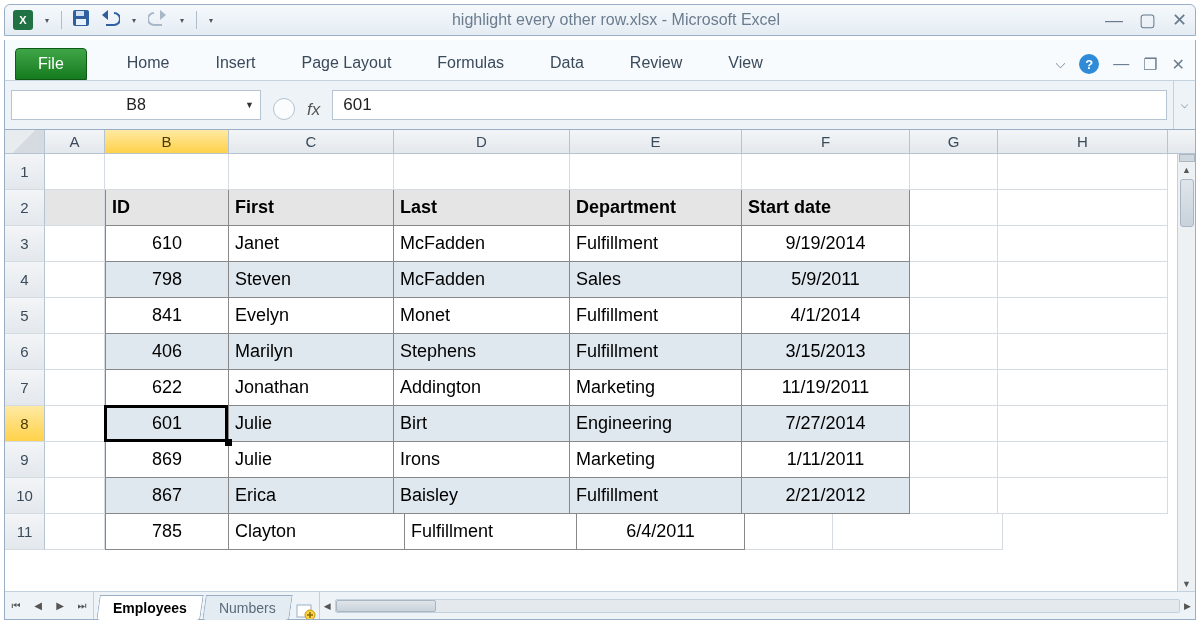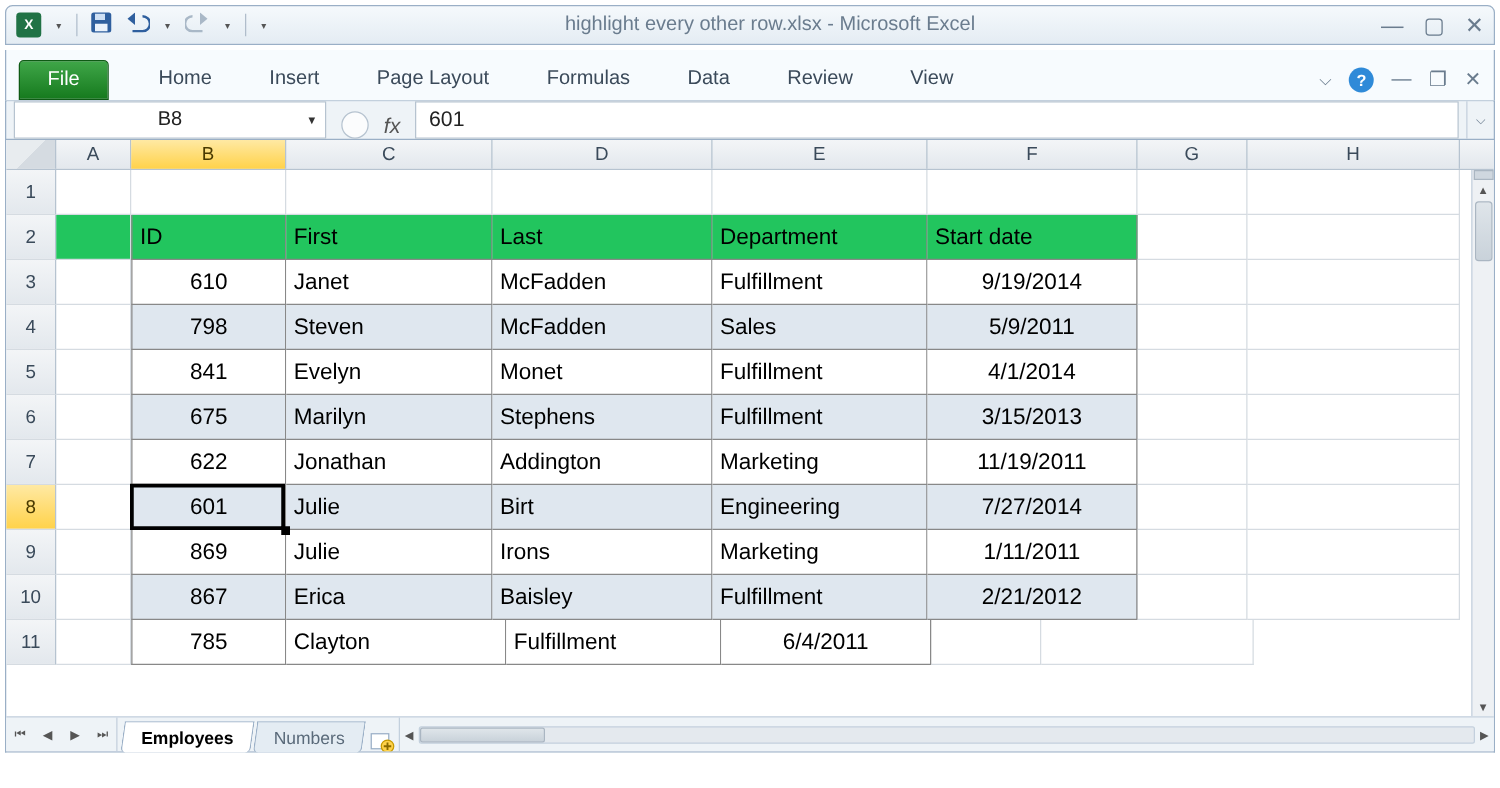--- a/index.html
+++ b/index.html
@@ -17,21 +17,21 @@
 
   
   .ribbon { margin:0 4px; border-left:1px solid #9aafc6; border-right:1px solid #9aafc6; height:40px; background:#f7fbfe; display:flex; align-items:flex-end; padding:0 10px; position:relative;}
   .file-tab { background:linear-gradient(#3fa648,#167a1e); color:#fff; font-size:16px; padding:6px 22px; border-radius:4px 4px 0 0; margin-right:40px; border:1px solid #0e5a14;}
   .tabs { display:flex; gap:46px; font-size:16px; color:#3b4a5a; padding-bottom:8px;}
   .tabs span { cursor:default;}
   .ribbon-right { margin-left:auto; display:flex; align-items:center; gap:14px; padding-bottom:6px; color:#6a7c8e;}
   .help-icon { width:20px; height:20px; border-radius:50%; background:#2f8ad8; color:#fff; display:flex; align-items:center; justify-content:center; font-size:13px; font-weight:bold;}
 
   
-  .fbar { margin:0 4px; border:1px solid #9aafc6; border-top:1px solid #c3d0dd; background:#eef3f7; height:32px; display:flex; align-items:center;}
+  .fbar { margin:0 4px; border:1px solid #9aafc6; border-top:1px solid #c3d0dd; background:#eef3f7; height:50px; display:flex; align-items:center;}
   .namebox { width:250px; height:30px; margin-left:6px; background:#fff; border:1px solid #b6c3d0; display:flex; align-items:center; justify-content:center; font-size:16px; color:#222; position:relative;}
   .namebox .dd-tri { position:absolute; right:6px; font-size:9px; color:#333;}
   .fxwrap { display:flex; align-items:flex-end; margin-left:12px; gap:12px; flex:1;}
   .fx-circle { width:22px; height:22px; border:1px solid #b6c3d0; border-radius:11px; background:#fbfcfd;}
   .fx-label { font-style:italic; font-size:17px; color:#555;}
   .fx-input { flex:1; height:30px; background:#fff; border:1px solid #b6c3d0; margin-right:6px; padding-left:10px; font-size:17px; color:#222; display:flex; align-items:center;}
   .fbar-expand { width:22px; display:flex; align-items:center; justify-content:center; color:#6a7c8e; font-size:10px; border-left:1px solid #c3d0dd; height:100%;}
 
   
   .gridwrap { margin:0 4px; border:1px solid #9aafc6; border-top:none; background:#fff; height:490px; display:flex; flex-direction:column;}
@@ -39,21 +39,21 @@
   .col-headers { display:flex; height:24px; background:linear-gradient(#f3f5f7,#e3e8ed); border-bottom:1px solid #b6c3d0;}
   .corner { width:40px; border-right:1px solid #b6c3d0; background:linear-gradient(135deg,#e8ecef 50%,#d5dbe1 50%);}
   .ch { border-right:1px solid #b6c3d0; text-align:center; font-size:15px; color:#3a4a5a; line-height:24px;}
   .chB { background:linear-gradient(#ffe9a3,#ffd24a); color:#4a3a00;}
   .rows { position:absolute; top:24px; left:0; right:18px; bottom:0;}
   .row { display:flex; height:36px; }
   .rh { width:40px; border-right:1px solid #b6c3d0; border-bottom:1px solid #d5dbe1; background:linear-gradient(#f3f5f7,#e3e8ed); text-align:center; font-size:15px; color:#3a4a5a; line-height:36px;}
   .rh.sel { background:linear-gradient(#ffe9a3,#ffd24a); color:#4a3a00;}
   .cell { border-right:1px solid #d5dbe1; border-bottom:1px solid #d5dbe1; font-size:18px; color:#000; padding:4px 6px; line-height:26px; overflow:hidden; white-space:nowrap; position:relative;}
   .wA{width:60px;} .wB{width:124px;} .wC{width:165px;} .wD{width:176px;} .wE{width:172px;} .wF{width:168px;} .wG{width:88px;} .wH{width:170px;}
-  .thead .cell { font-weight:normal; border-right:1px solid #888; border-bottom:1px solid #888; background:#22c55e;}
+  .thead .cell { font-weight:bold; border-right:1px solid #888; border-bottom:1px solid #888; background:#e5e5e5;}
   .thead .cell.first { border-left:1px solid #888;}
   .dat .cell { border-right:1px solid #888; border-bottom:1px solid #888; background:#fff;}
   .dat .cell.first { border-left:1px solid #888;}
   .dat.stripe .cell { background:#dfe7ef;}
   .num { text-align:center;}
   .sel-outline { position:absolute; border:3px solid #000; pointer-events:none;}
   .sel-handle { position:absolute; width:7px; height:7px; background:#000;}
   
   .vscroll { position:absolute; right:0; top:24px; bottom:0; width:18px; background:#eef1f4; border-left:1px solid #c3d0dd; display:flex; flex-direction:column; align-items:center;}
   .vscroll .tri { font-size:9px; color:#555; padding:2px 0;}
@@ -220,21 +220,21 @@
         <div class="cell wD">Monet</div>
         <div class="cell wE">Fulfillment</div>
         <div class="cell wF num">4/1/2014</div>
         <div class="cell wG" style="border:none;border-right:1px solid #d5dbe1;border-bottom:1px solid #d5dbe1;background:transparent;"></div>
         <div class="cell wH" style="border:none;border-right:1px solid #d5dbe1;border-bottom:1px solid #d5dbe1;background:transparent;"></div>
       </div>
 
       <div class="row dat stripe">
         <div class="rh">6</div>
         <div class="cell wA" style="border:none;border-right:1px solid #d5dbe1;border-bottom:1px solid #d5dbe1;background:transparent;"></div>
-        <div class="cell wB first num">675</div>
+        <div class="cell wB first num">406</div>
         <div class="cell wC">Marilyn</div>
         <div class="cell wD">Stephens</div>
         <div class="cell wE">Fulfillment</div>
         <div class="cell wF num">3/15/2013</div>
         <div class="cell wG" style="border:none;border-right:1px solid #d5dbe1;border-bottom:1px solid #d5dbe1;background:transparent;"></div>
         <div class="cell wH" style="border:none;border-right:1px solid #d5dbe1;border-bottom:1px solid #d5dbe1;background:transparent;"></div>
       </div>
 
       <div class="row dat">
         <div class="rh">7</div>

